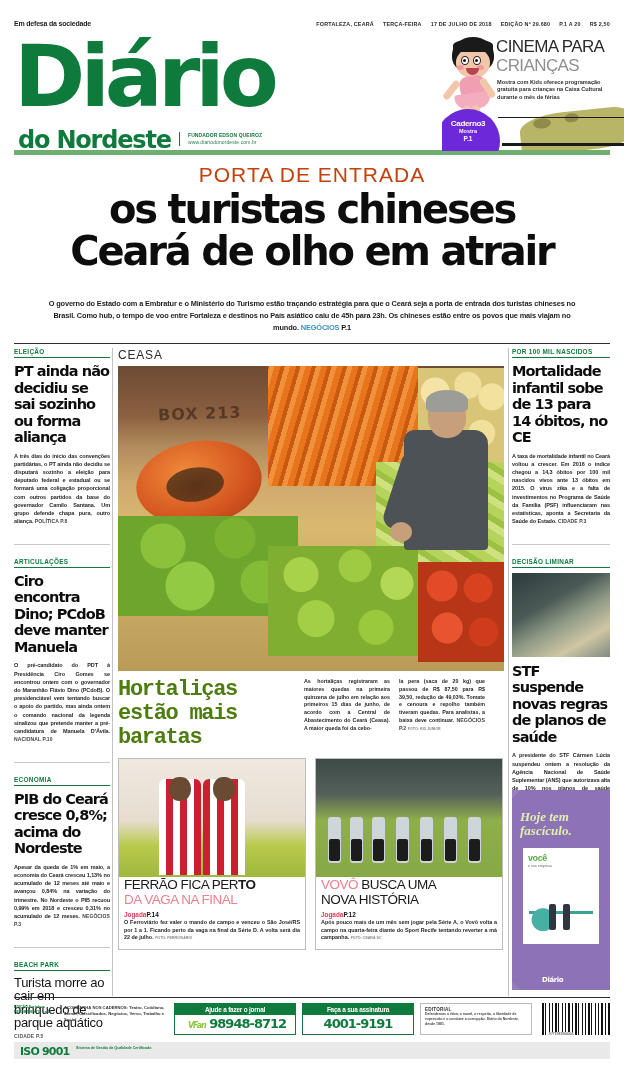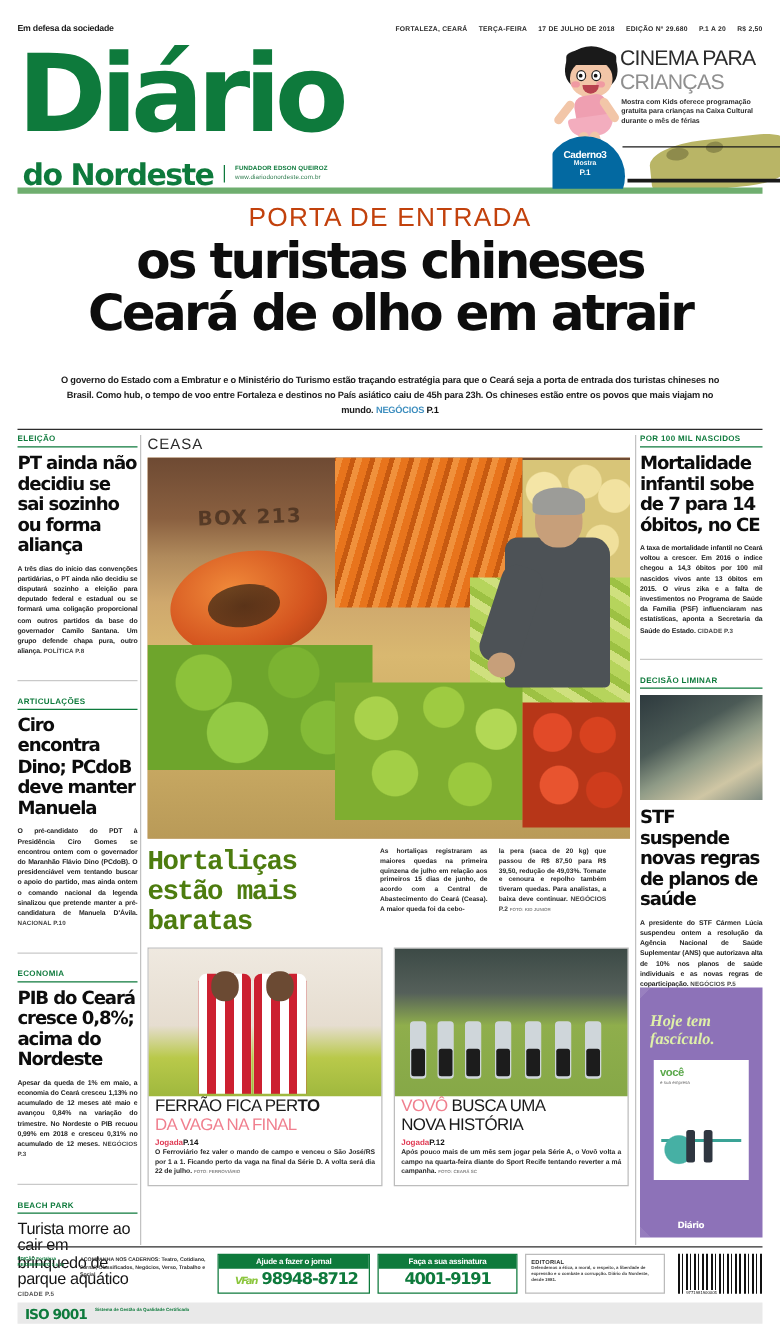--- a/index.html
+++ b/index.html
@@ -65,21 +65,21 @@
   .girl .leg.l1{left:16px;top:70px;transform:rotate(22deg);}
   .girl .leg.l2{left:30px;top:70px;transform:rotate(-16deg);}
   .croc{position:absolute;left:78px;top:78px;width:110px;height:40px;background:#b9b566;
         border-radius:40% 18% 30% 20%;transform:rotate(-6deg);}
   .croc:before{content:"";position:absolute;left:14px;top:4px;width:18px;height:10px;background:#8e8b4c;border-radius:50%;}
   .croc:after{content:"";position:absolute;left:46px;top:2px;width:14px;height:9px;background:#8e8b4c;border-radius:50%;}
   .promo-rule1{position:absolute;left:56px;top:84px;width:126px;height:1.4px;background:#1a1a1a;}
   .promo-rule2{position:absolute;left:60px;top:110px;width:122px;height:2.6px;background:#1a1a1a;}
   .caderno-badge{
     position:absolute;left:-6px;top:76px;width:64px;height:64px;border-radius:50%;
-    background:#0369a1;color:#fff;text-align:center;line-height:1.15;padding-top:10px;box-sizing:border-box;z-index:3;
+    background:#6d28d9;color:#fff;text-align:center;line-height:1.15;padding-top:10px;box-sizing:border-box;z-index:3;
   }
   .caderno-badge .b1{font-size:8px;font-weight:900;letter-spacing:-.3px;}
   .caderno-badge .b2{font-size:5.5px;font-weight:700;opacity:.95;}
   .caderno-badge .b3{font-size:6.5px;font-weight:900;}
 
   .green-rule{position:absolute;left:14px;top:150px;width:596px;height:5px;background:#6fae6f;}
 
   
   .kicker-main{position:absolute;left:14px;top:163px;width:596px;text-align:center;
     font-size:21px;font-weight:400;letter-spacing:1px;color:#c2410c;font-family:"Liberation Sans",sans-serif;}
@@ -447,21 +447,21 @@
         </div>
       </div>
 
     </div>
   </div>
 
   <div class="col-right">
 
     <div>
       <span class="kicker">POR 100 MIL NASCIDOS</span>
-      <h2 class="head-s">Mortalidade infantil sobe de 7 para 14 óbitos, no CE</h2>
+      <h2 class="head-s">Mortalidade infantil sobe de 13 para 14 óbitos, no CE</h2>
       <p class="body-s">
         <span>A taxa de mortalidade infantil no Ceará voltou a crescer. Em 2016 o índice chegou a 14,3 óbitos por 100 mil nascidos vivos ante 13 óbitos em 2015. O vírus zika e a falta de investimentos no Programa de Saúde da Família (PSF) influenciaram nas estatísticas, aponta a Secretaria da Saúde do Estado.</span>
         <span class="ref">CIDADE P.3</span>
       </p>
     </div>
     <div class="sec-gap"></div>
     <div class="rule-thin" style="position:relative;left:0;top:0;width:98px;"></div>
     <div class="sec-gap"></div>
 
     <div>

